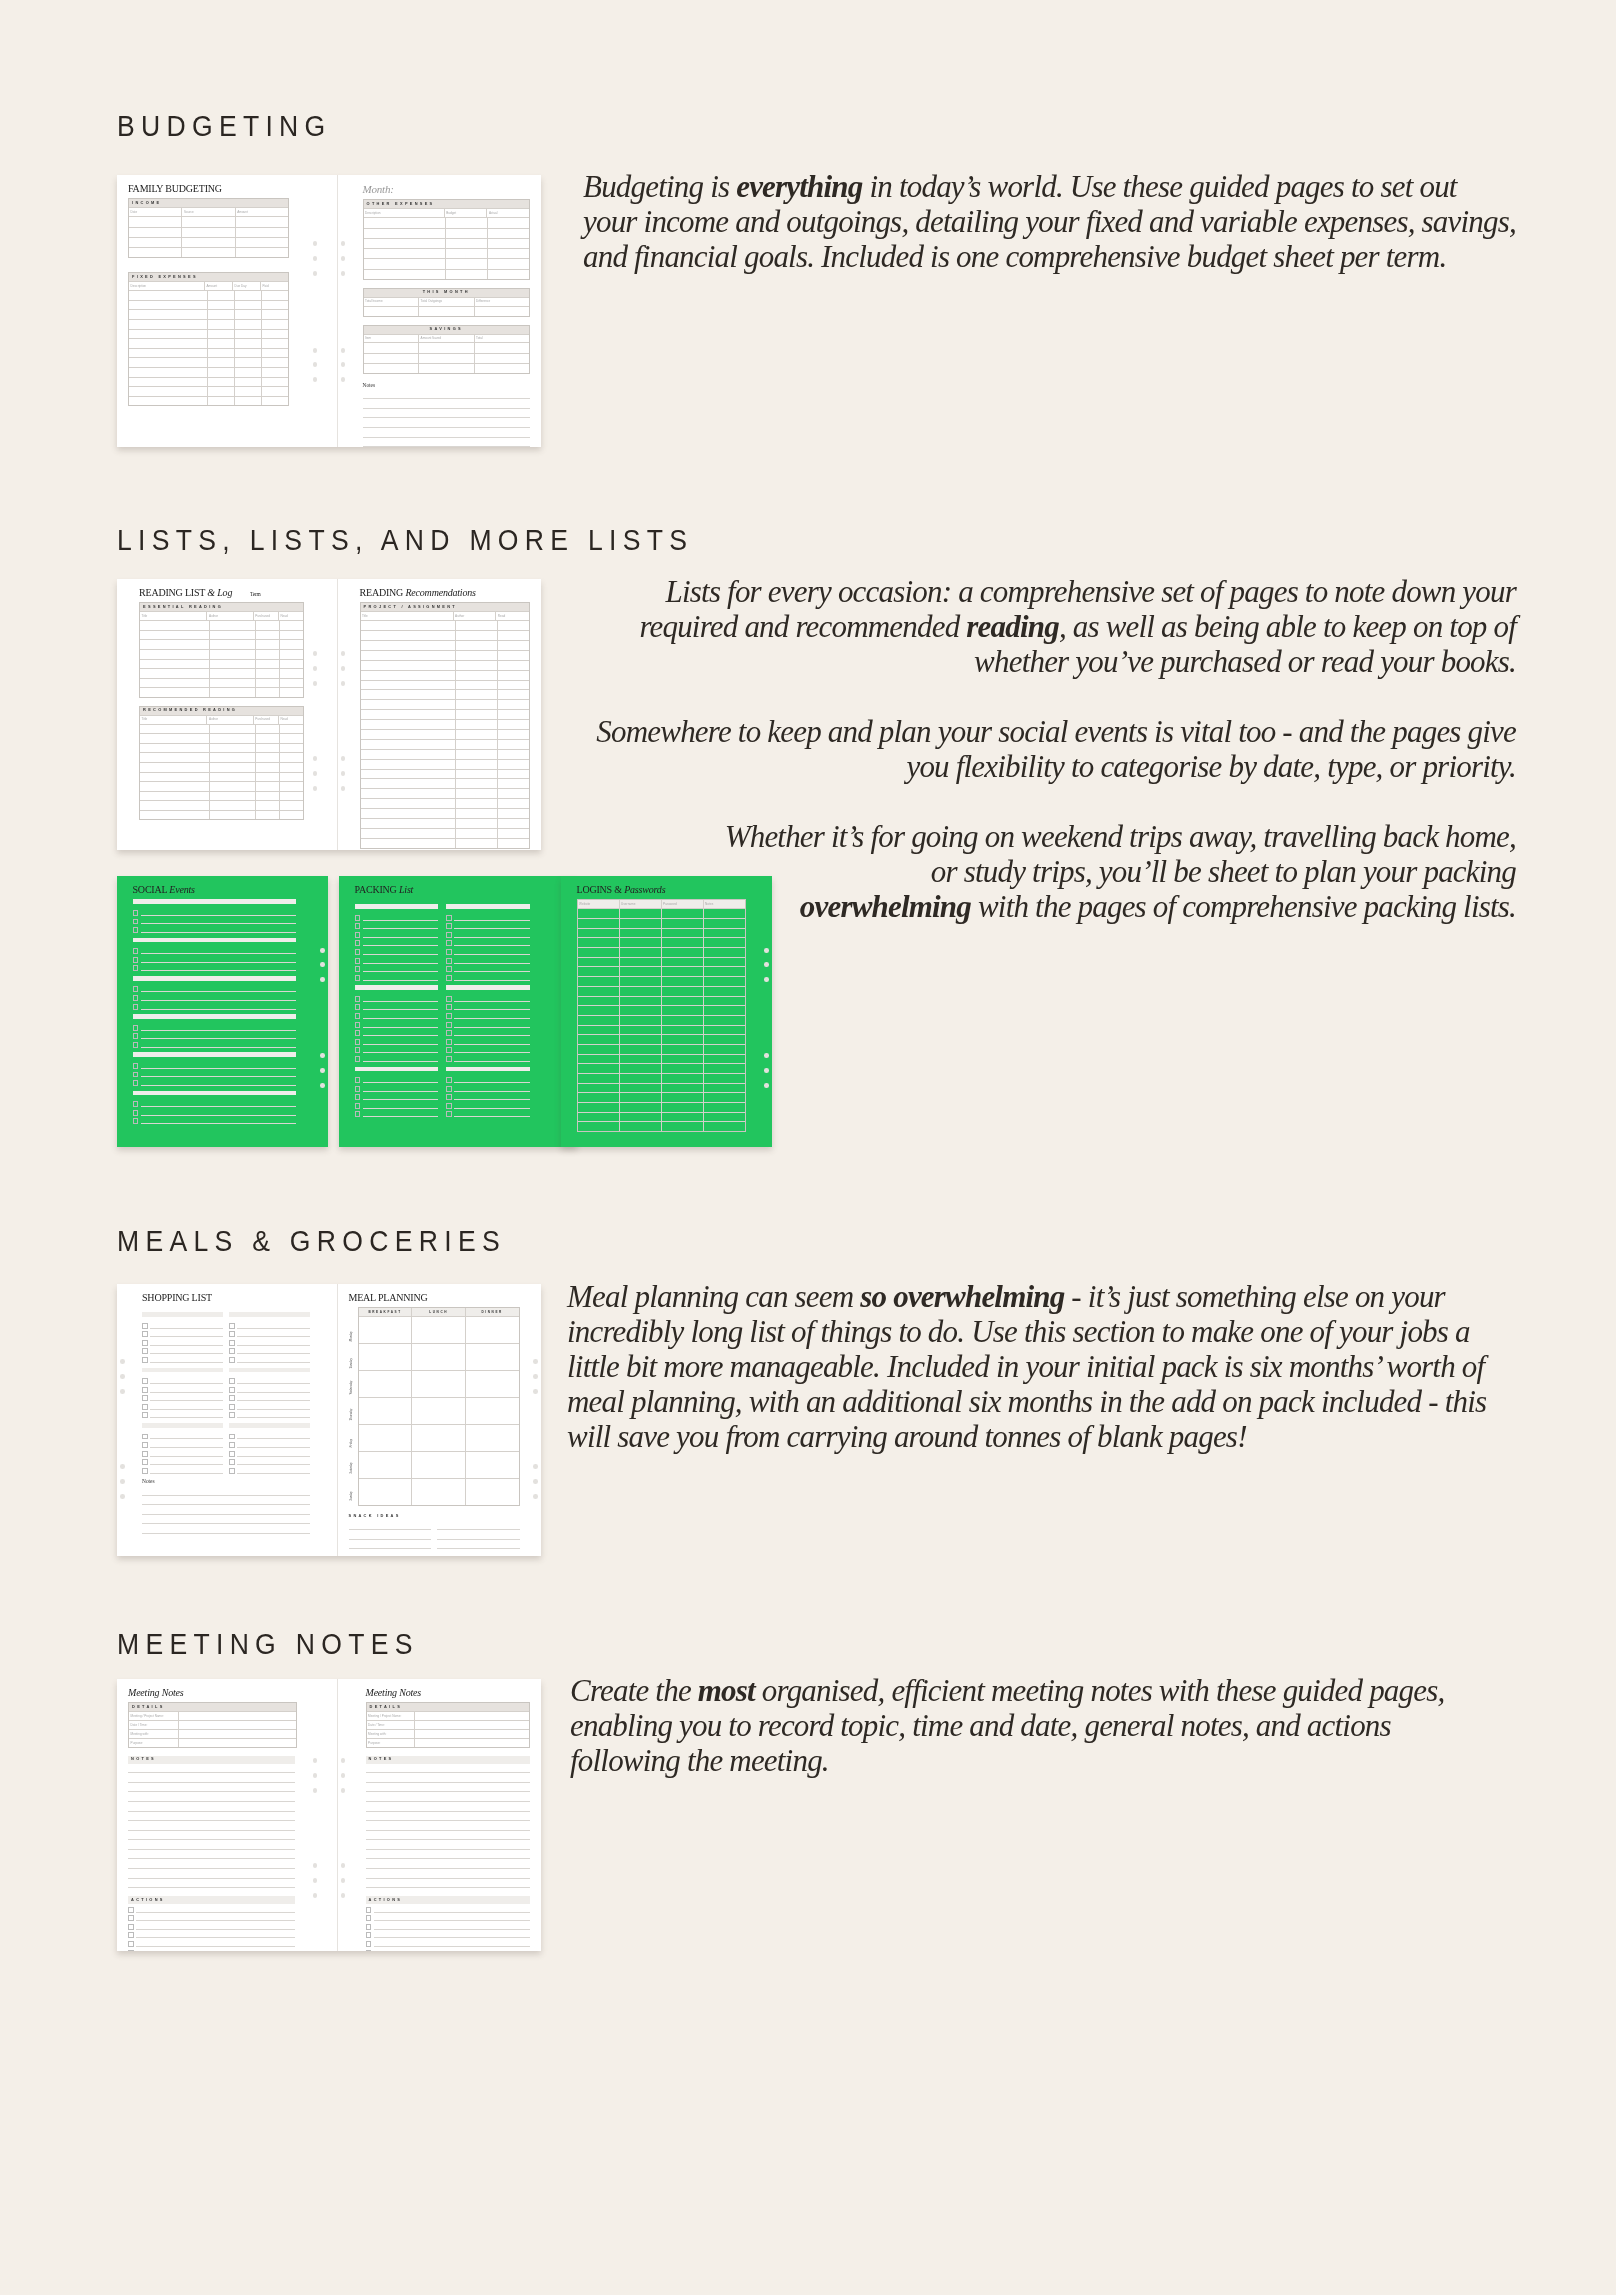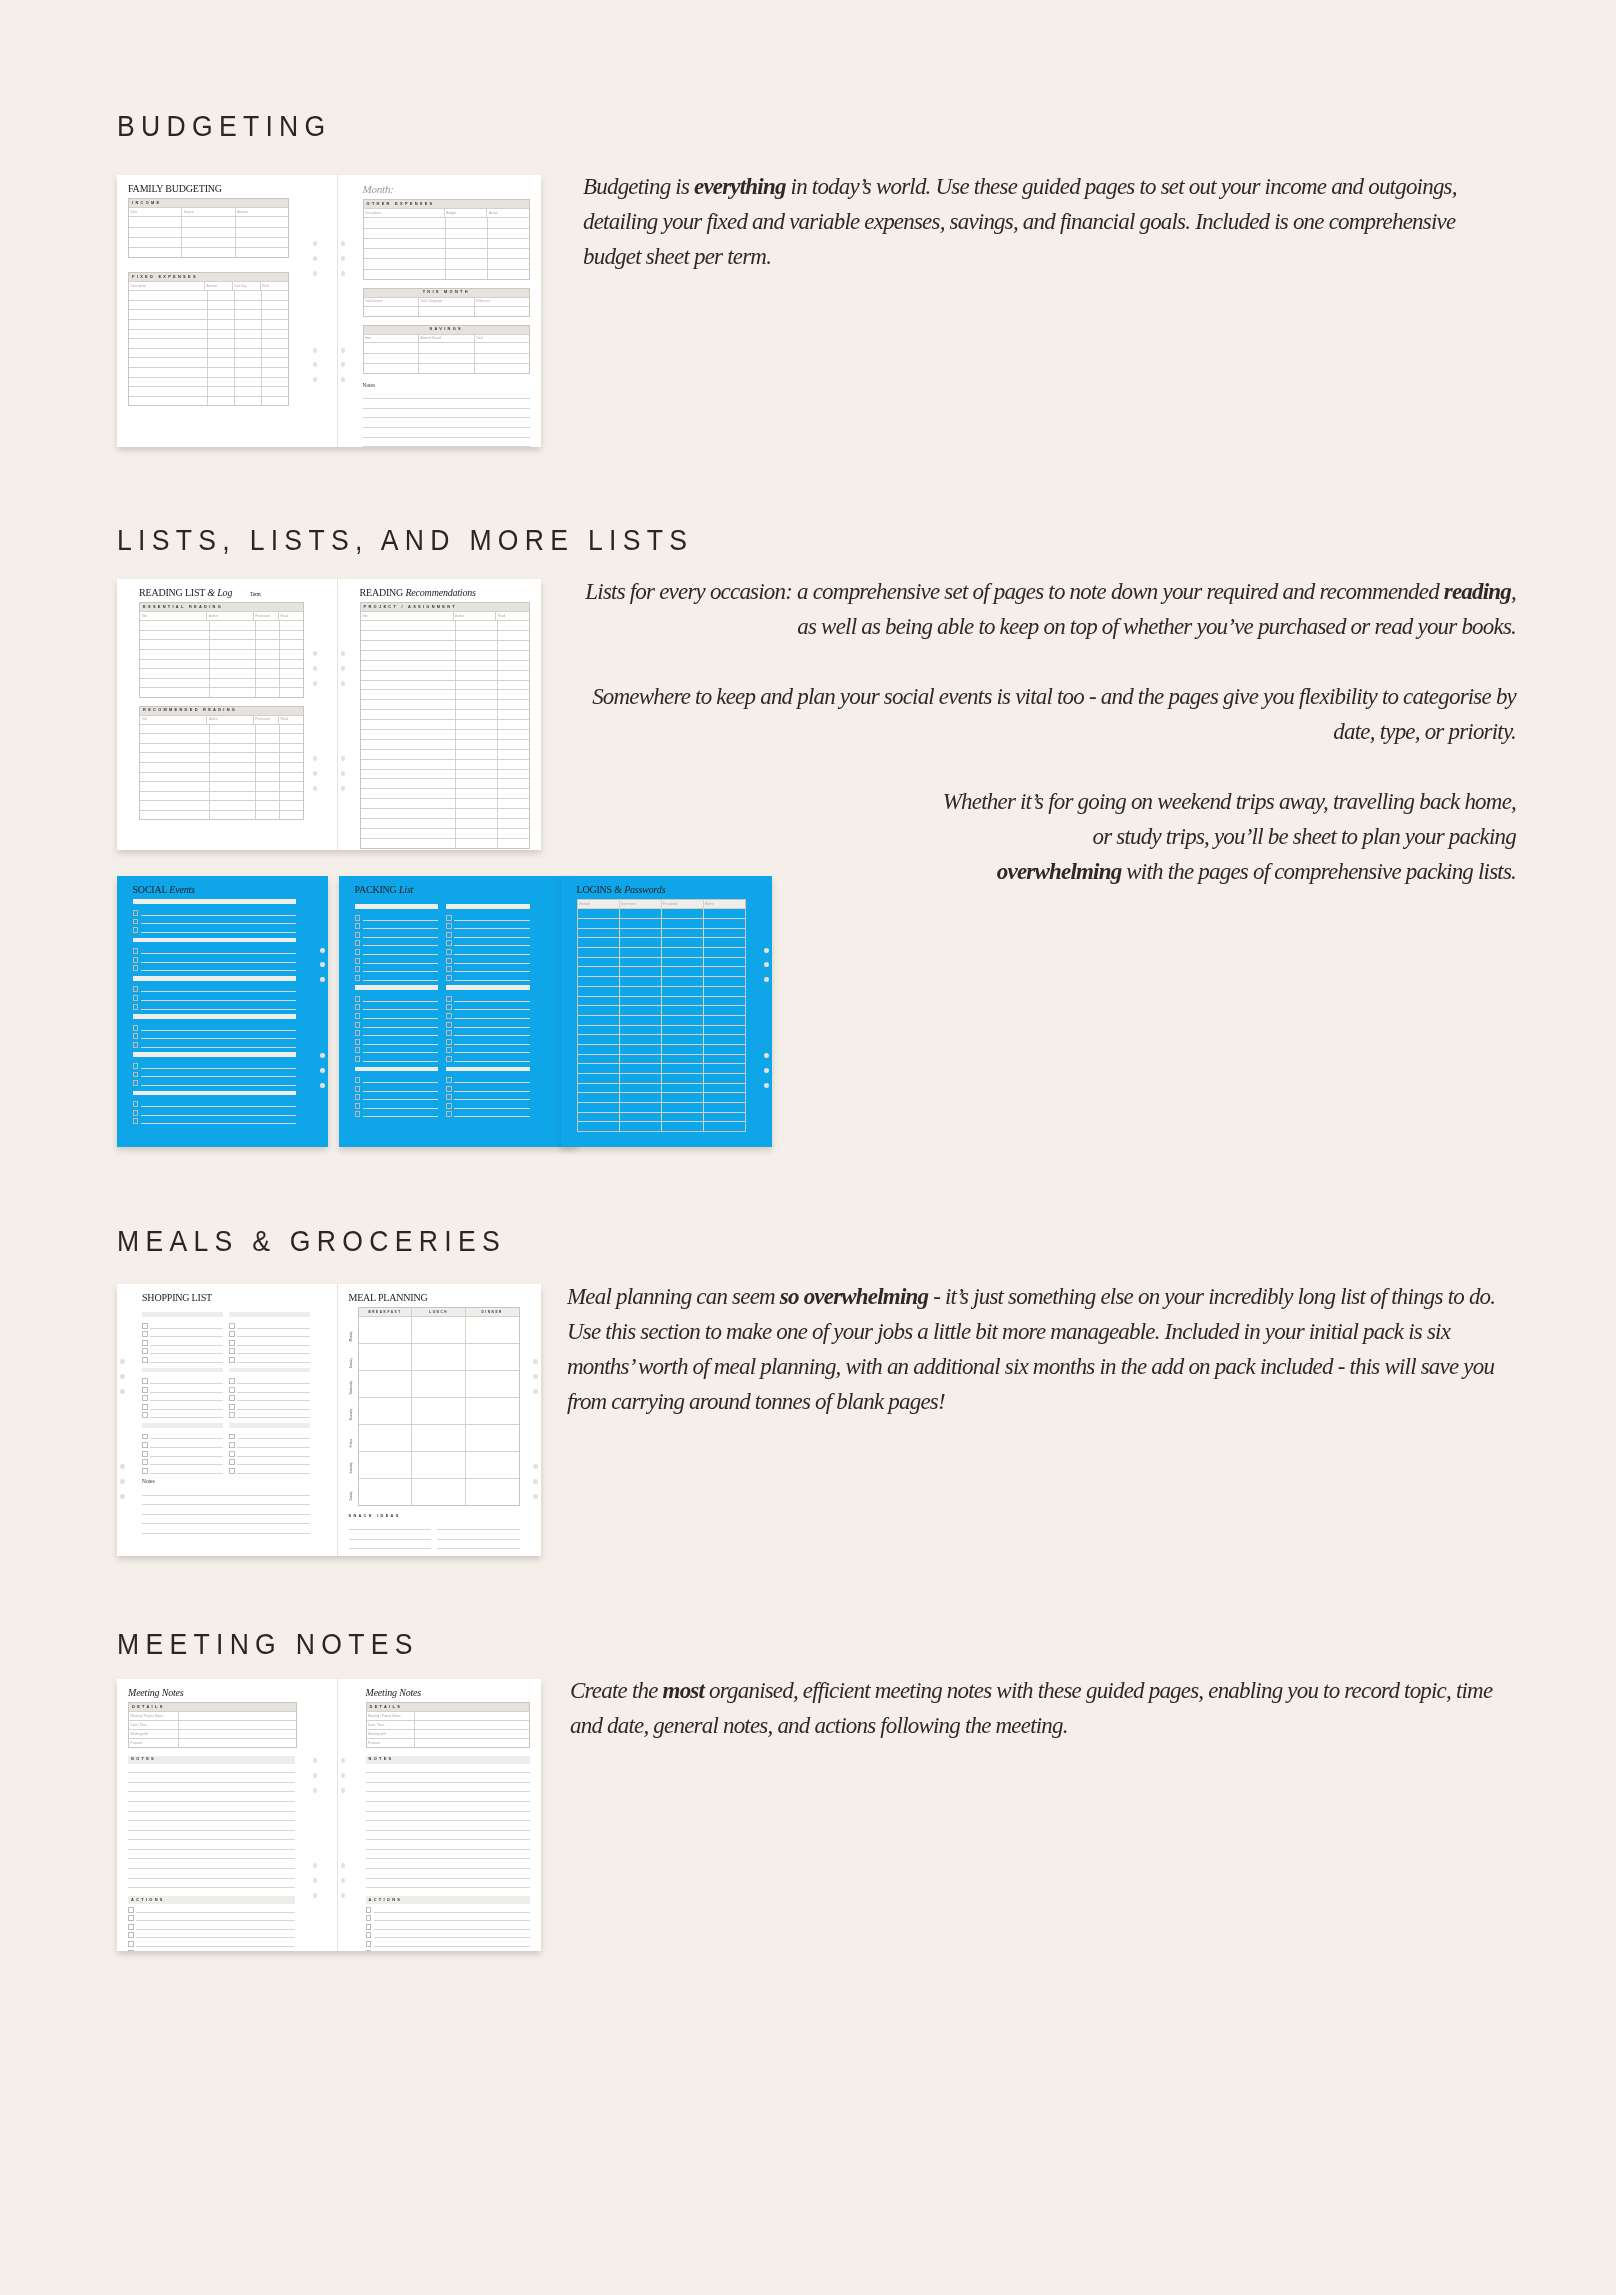--- a/index.html
+++ b/index.html
@@ -8,40 +8,40 @@
     position:relative; overflow:hidden;
     font-family:"Liberation Serif", serif; color:#2b2622;
   }
   .section-title {
     position:absolute; left:117px;
     font-family:"Liberation Sans", sans-serif; font-weight:normal;
     font-size:29.5px; letter-spacing:7px; color:#2b2622;
     transform:scaleX(0.9); transform-origin:left;
   }
   .desc {
-    position:absolute; font-style:italic; font-size:23px; line-height:35px;
+    position:absolute; font-style:italic; font-size:31px; line-height:35px;
     color:#2e2924; letter-spacing:-0.8px;
     font-family:"Liberation Serif", serif;
   }
   .desc p { margin:0 0 35px 0; }
   .desc b { font-weight:bold; }
   .indent { padding-left:215px; }
   
   .spread {
     position:absolute; background:#fff; display:flex;
     box-shadow:0 3.9px 6.2px rgba(80,70,60,0.22);
     gap:16px;
   }
   .page {
     position:relative; flex:1; background:#fff; overflow:hidden;
     box-sizing:border-box; padding:7.8px 11px;
   }
   .spread .page + .page { border-left:1.6px solid #e6e3df; }
   .single {
-    position:absolute; background:#0ea5e9;
+    position:absolute; background:#22c55e;
     box-shadow:0 3.9px 6.2px rgba(80,70,60,0.22);
     box-sizing:border-box; padding:7.8px 15.5px; overflow:hidden;
   }
   .pg-title {
     font-family:"Liberation Serif", serif; font-size:10px; color:#222;
     letter-spacing:-0.2px; margin:0 0 4.7px 0; white-space:nowrap;
   }
   .pg-title i { font-style:italic; }
   .muted { color:#999; font-style:italic; font-size:11px; }
   .tbl { border:0.8px solid #c9c5c0; margin-bottom:7.8px; }

